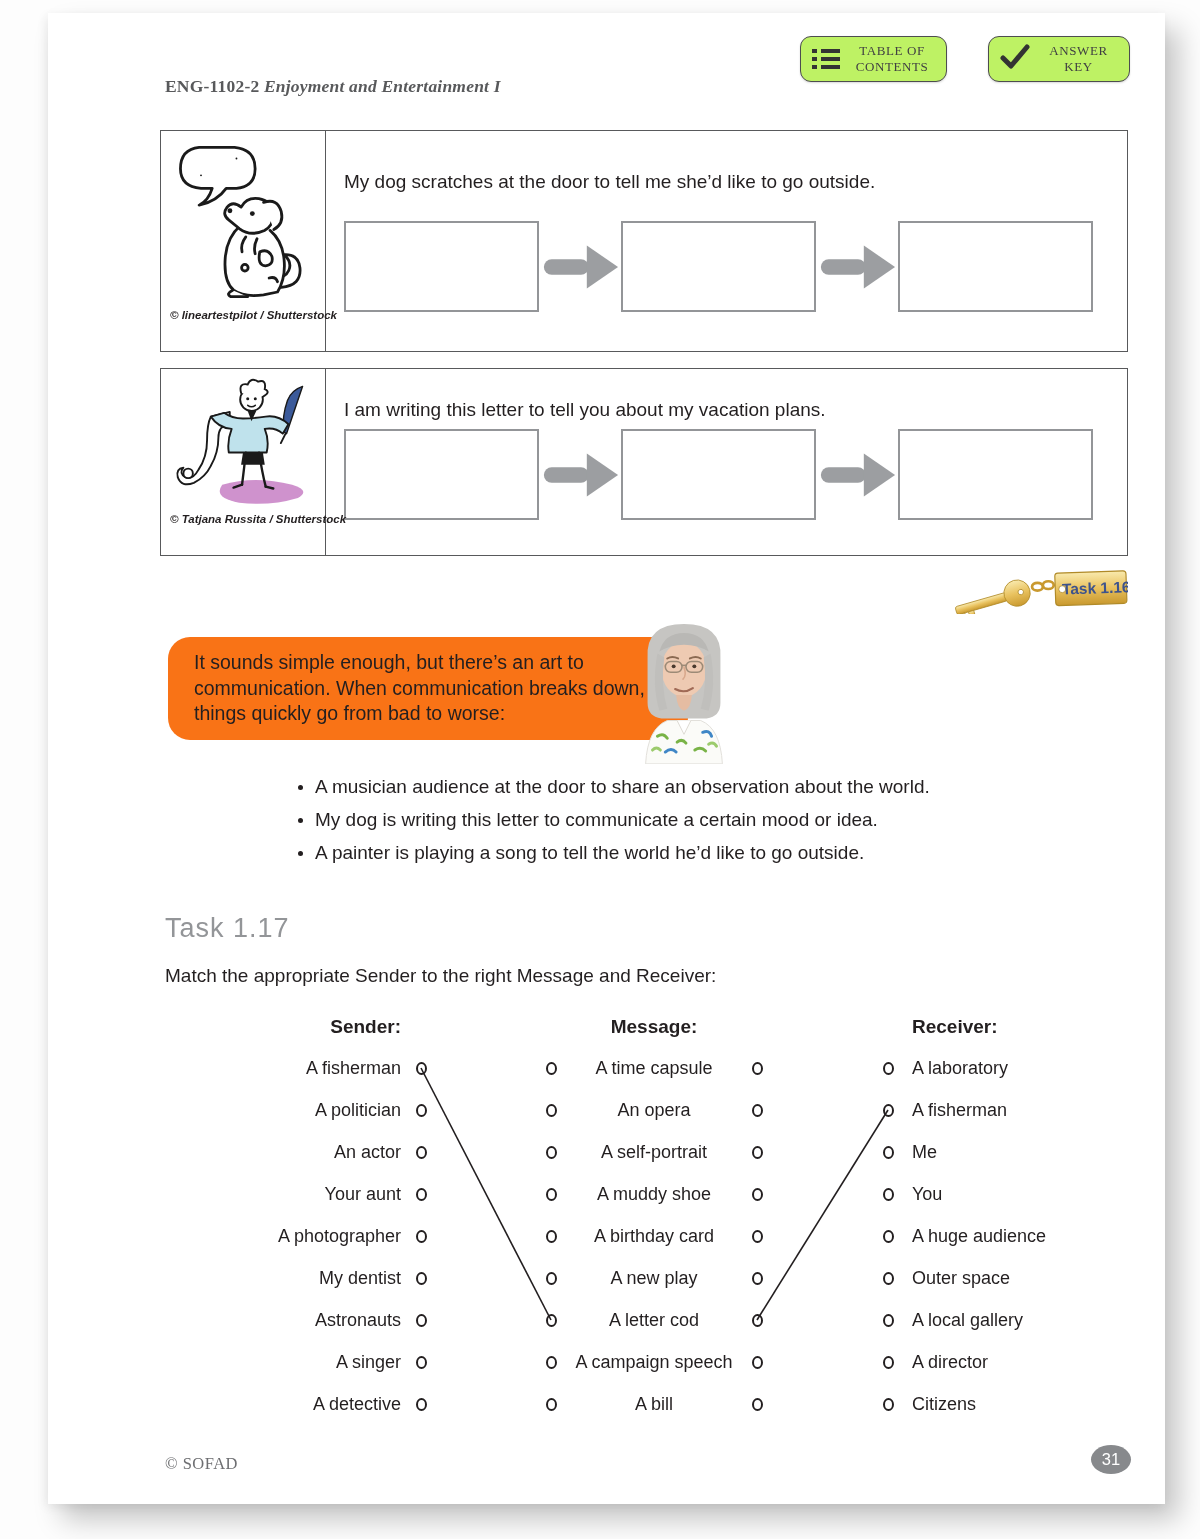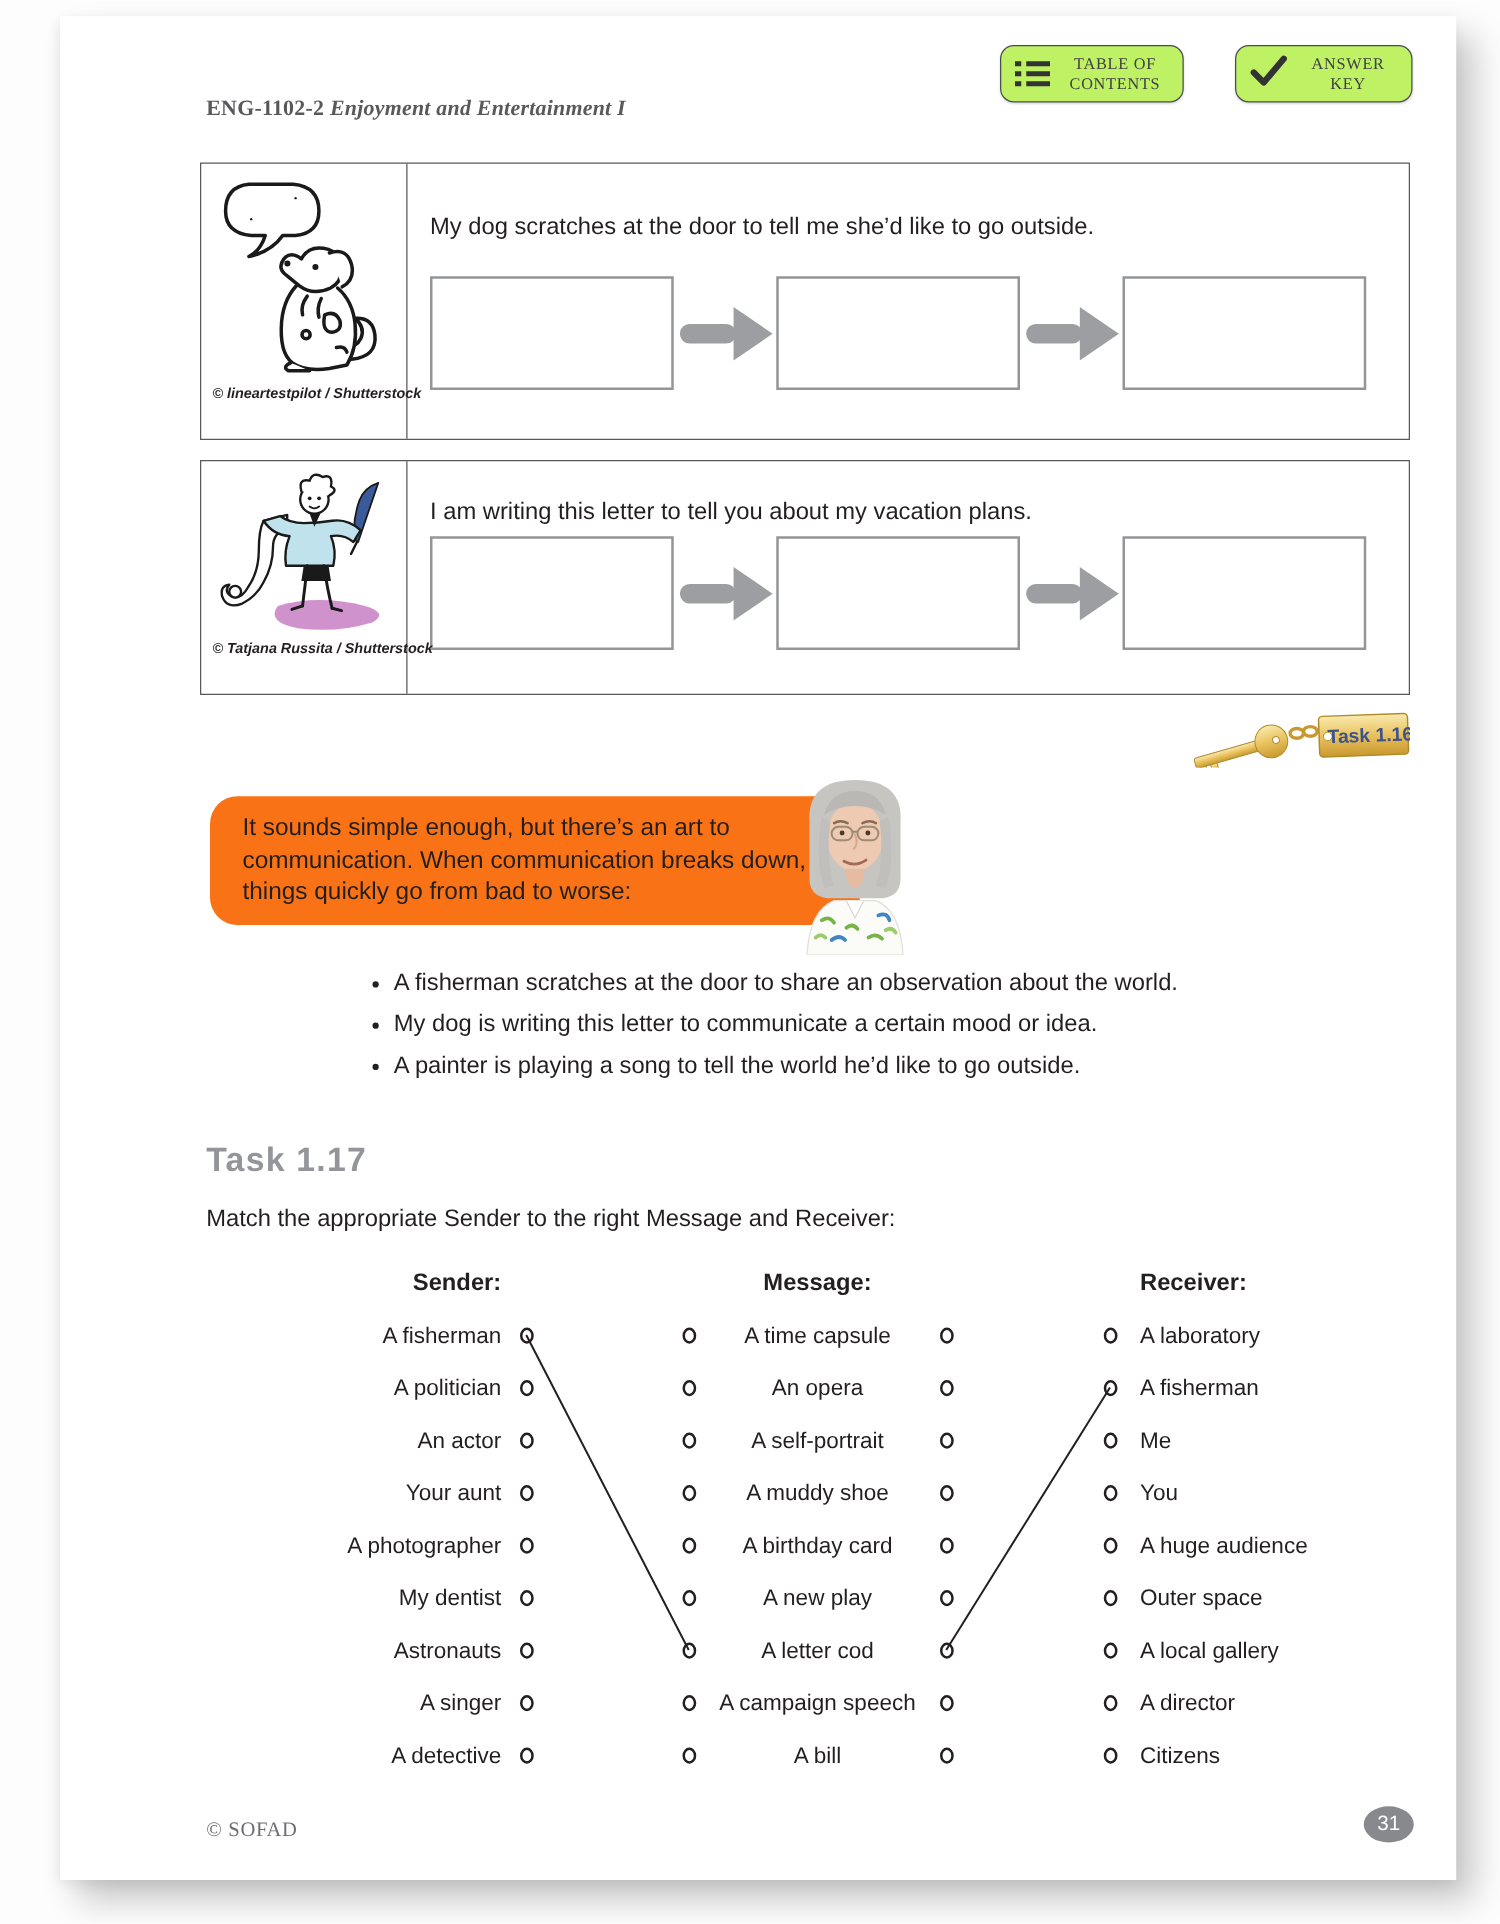--- a/index.html
+++ b/index.html
@@ -71,21 +71,21 @@
   .bullets li {
     position:relative; padding-left:19px; font-size:19px; margin-bottom:11px;
   }
   .bullets li::before {
     content:""; position:absolute; left:2px; top:9px;
     width:5px; height:5px; border-radius:50%; background:#231f20;
   }
   
   .task-heading {
     position:absolute; left:117px; top:900px;
-    font-size:27px; font-weight:bold; color:#939598; letter-spacing:1px;
+    font-size:27px; font-weight:normal; color:#939598; letter-spacing:1px;
   }
   .instruction { position:absolute; left:117px; top:952px; font-size:19px; }
   
   .match { position:absolute; left:117px; top:994px; width:900px; }
   .m-head, .m-row { display:flex; align-items:center; }
   .m-head { height:40px; font-weight:bold; font-size:19px; }
   .m-row { height:42px; font-size:18px; }
   .col-sender   { width:244px; text-align:right; padding-right:8px; }
   .col-circ     { width:24px; display:flex; justify-content:center; }
   .col-gap1     { width:106px; }
@@ -292,21 +292,21 @@
         <path d="M46 138 q6 -5 11 0" stroke="#3f86c6" stroke-width="3"></path>
         <path d="M76 136 q6 -4 11 1" stroke="#79b347" stroke-width="3"></path>
         <path d="M33 136 q4 -4 8 0" stroke="#9ccb6d" stroke-width="3"></path>
         <path d="M90 130 q5 -3 8 2" stroke="#9ccb6d" stroke-width="3"></path>
         <path d="M58 128 q5 -4 9 1" stroke="#79b347" stroke-width="3"></path>
       </g>
     </svg>
   </div>
 
   <ul class="bullets">
-    <li>A fisherman scratches at the door to share an observation about the world.</li>
+    <li>A musician audience at the door to share an observation about the world.</li>
     <li>My dog is writing this letter to communicate a certain mood or idea.</li>
     <li>A painter is playing a song to tell the world he’d like to go outside.</li>
   </ul>
 
   <div class="task-heading">Task 1.17</div>
   <div class="instruction">Match the appropriate Sender to the right Message and Receiver:</div>
 
   <div class="match">
     <div class="m-head">
       <div class="col-sender">Sender:</div>

